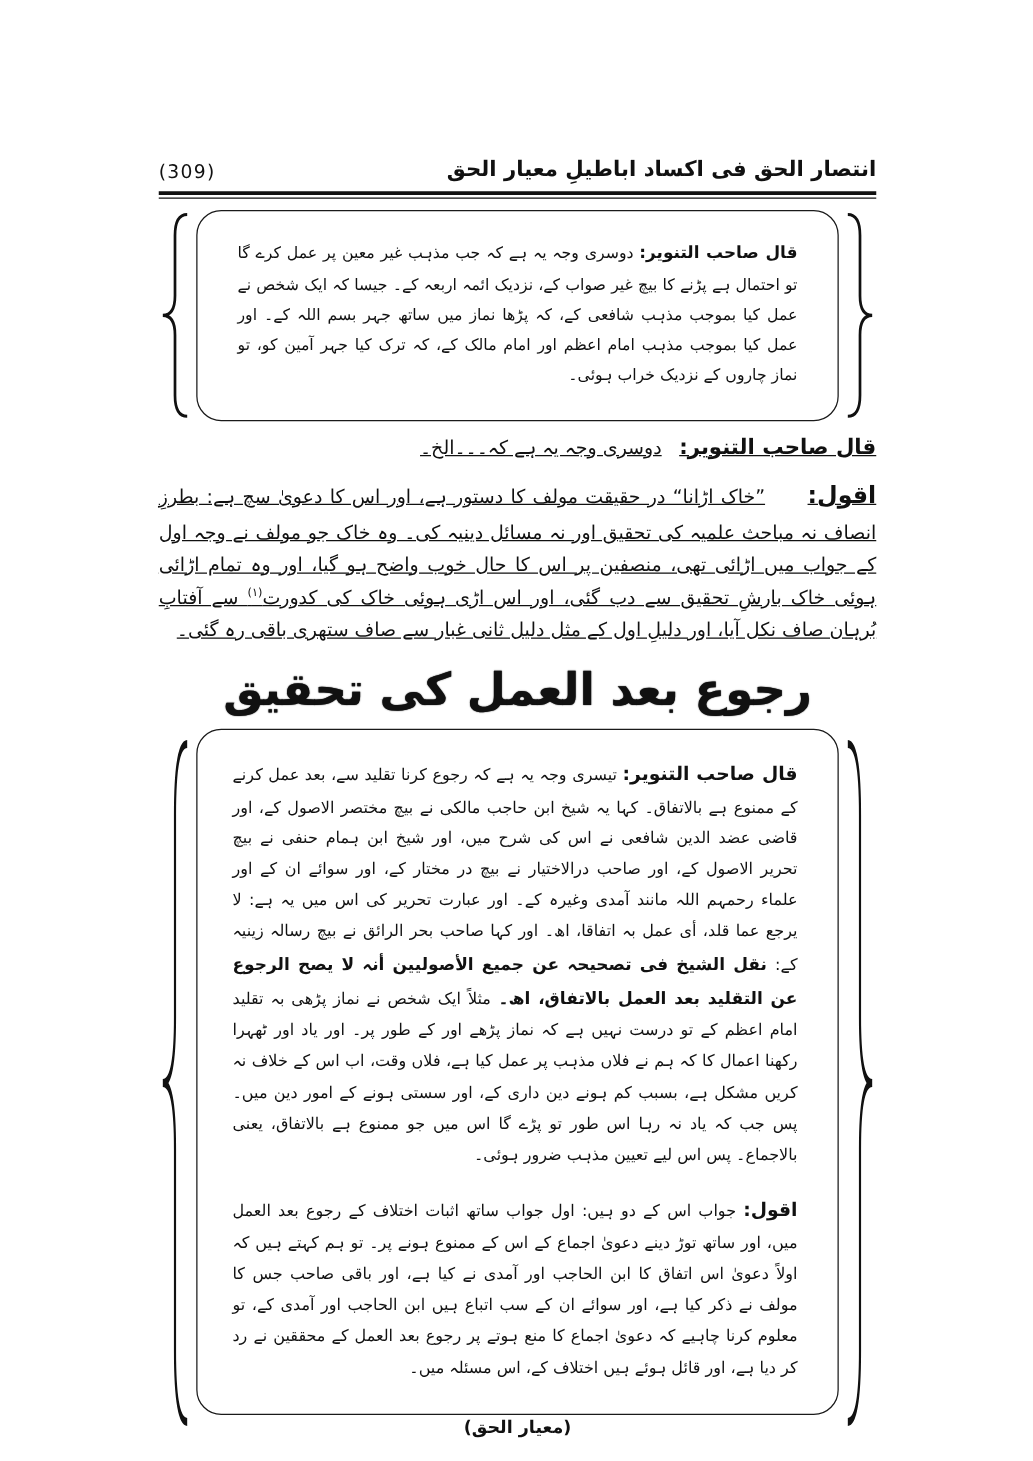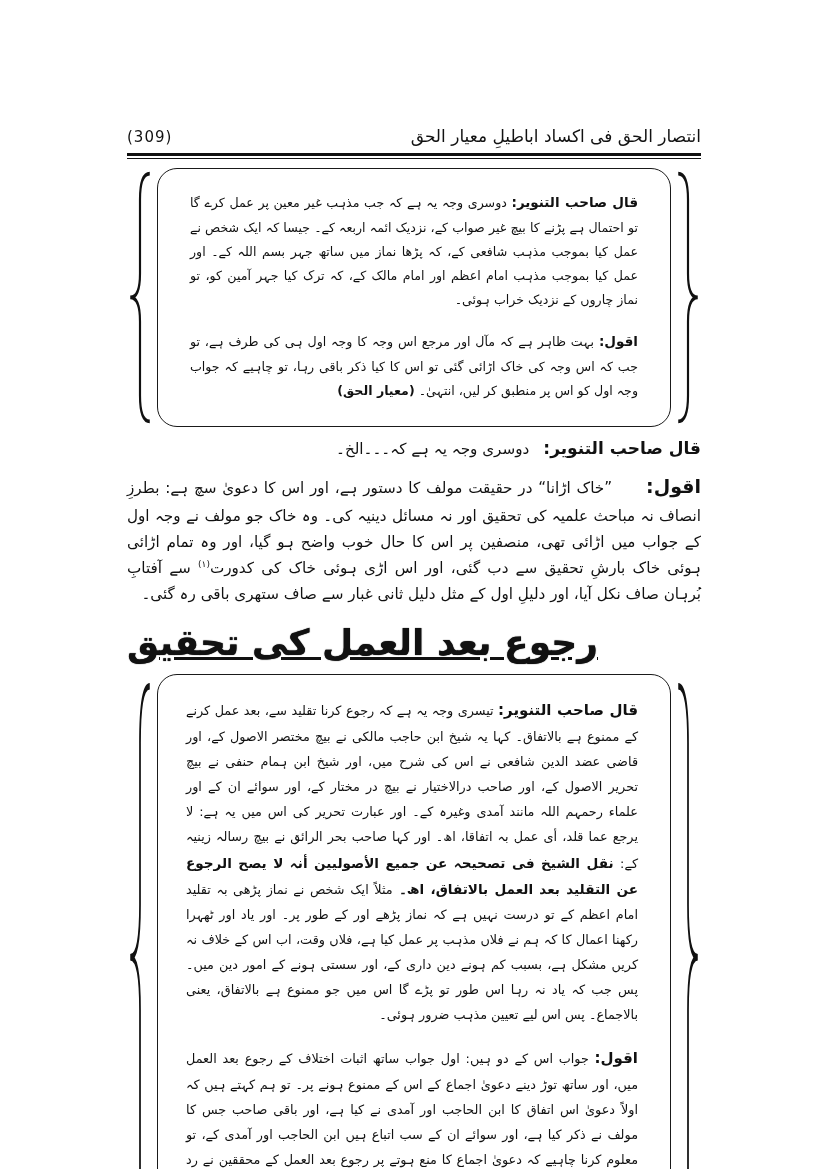--- a/index.html
+++ b/index.html
@@ -7,49 +7,48 @@
     position:relative;width:826px;height:1169px;background:#ffffff;
     margin:0 auto;overflow:hidden;
     font-family:"DejaVu Sans",sans-serif;color:#111;
   }
   .content{
     position:absolute;left:127px;right:125px;top:126px;
     direction:rtl;
   }
   
   .header-row{display:flex;justify-content:space-between;align-items:flex-end;}
-  .book-title{font-weight:normal;font-size:17px;}
+  .book-title{font-weight:bold;font-size:17px;}
   .page-number{font-size:15px;letter-spacing:1px;}
   .double-rule{margin-top:7px;height:2px;border-top:3px solid #111;border-bottom:1.5px solid #111;}
   
   .braced{display:flex;direction:ltr;align-items:stretch;margin-top:9px;}
   .brace{flex:0 0 26px;}
   .brace svg{display:block;width:26px;height:100%;}
   .braced-mid{flex:1;display:flex;flex-direction:column;direction:rtl;margin:0 4px;}
   .round-box{
     border:1.4px solid #1a1a1a;border-radius:20px;
     padding:5px 16px 7px 16px;
     font-size:12.6px;line-height:1.92;text-align:justify;
   }
   .round-box p{margin:16px;}
   .lead{font-weight:bold;font-size:13.5px;}
   .lead.big{font-size:15px;}
   .box-closing{font-weight:bold;white-space:nowrap;}
   .block2 .round-box{font-size:12.8px;line-height:1.95;padding-left:12px;}
   .arabic-bold{font-weight:bold;font-size:13.6px;}
   .closing-line{text-align:center;font-weight:bold;font-size:14px;margin-top:2px;}
   
-  .para{margin:7px 0 0 0;font-size:15.2px;line-height:1.72;text-align:justify;}
+  .para{margin:7px 0 0 0;font-size:15.2px;line-height:1.72;text-align:justify;text-decoration:underline;}
   .para .qlabel{font-weight:bold;font-size:17px;margin-left:14px;}
   .para.aqool .qlabel{font-size:19px;margin-left:34px;}
   .section-heading{
-    text-align:left;font-weight:bold;font-size:36px;line-height:1.2;
+    text-align:center;font-weight:bold;font-size:36px;line-height:1.2;
     margin:14px 0 4px 0;
     text-shadow:0 0 1px #000;
-    text-decoration:underline;
   }
   sup{font-size:9px;}
 </style>
 </head>
 <body>
 
 <div class="page">
   <div class="content">
 
     <div class="header-row">
@@ -60,21 +59,20 @@
 
     <div class="braced block1">
       <div class="brace">
         <svg viewBox="0 0 24 140" preserveAspectRatio="none" fill="none" stroke="#111" stroke-width="2">
           <path d="M21,3 Q12,3 12,17 L12,57 Q12,70 3,70 Q12,70 12,83 L12,123 Q12,137 21,137"></path>
         </svg>
       </div>
       <div class="braced-mid">
         <div class="round-box">
           <p><span class="lead">قال صاحب التنویر:</span> <span>دوسری وجہ یہ ہے کہ جب مذہب غیر معین پر عمل کرے گا تو احتمال ہے پڑنے کا بیچ غیر صواب کے، نزدیک ائمہ اربعہ کے۔ جیسا کہ ایک شخص نے عمل کیا بموجب مذہب شافعی کے، کہ پڑھا نماز میں ساتھ جہر بسم اللہ کے۔ اور عمل کیا بموجب مذہب امام اعظم اور امام مالک کے، کہ ترک کیا جہر آمین کو، تو نماز چاروں کے نزدیک خراب ہوئی۔</span></p>
-          <p><span class="lead">اقول:</span> <span>بہت ظاہر ہے کہ مآل اور مرجع اس وجہ کا وجہ اول ہی کی طرف ہے، تو جب کہ اس وجہ کی خاک اڑائی گئی تو اس کا کیا ذکر باقی رہا، تو چاہیے کہ جواب وجہ اول کو اس پر منطبق کر لیں، انتہیٰ۔</span> <span class="box-closing">(معیار الحق)</span></p>
         </div>
       </div>
       <div class="brace">
         <svg viewBox="0 0 24 140" preserveAspectRatio="none" fill="none" stroke="#111" stroke-width="2">
           <path d="M3,3 Q12,3 12,17 L12,57 Q12,70 21,70 Q12,70 12,83 L12,123 Q12,137 3,137"></path>
         </svg>
       </div>
     </div>
 
     <p class="para"><span class="qlabel">قال صاحب التنویر:</span><span>دوسری وجہ یہ ہے کہ۔۔۔الخ۔</span></p>

